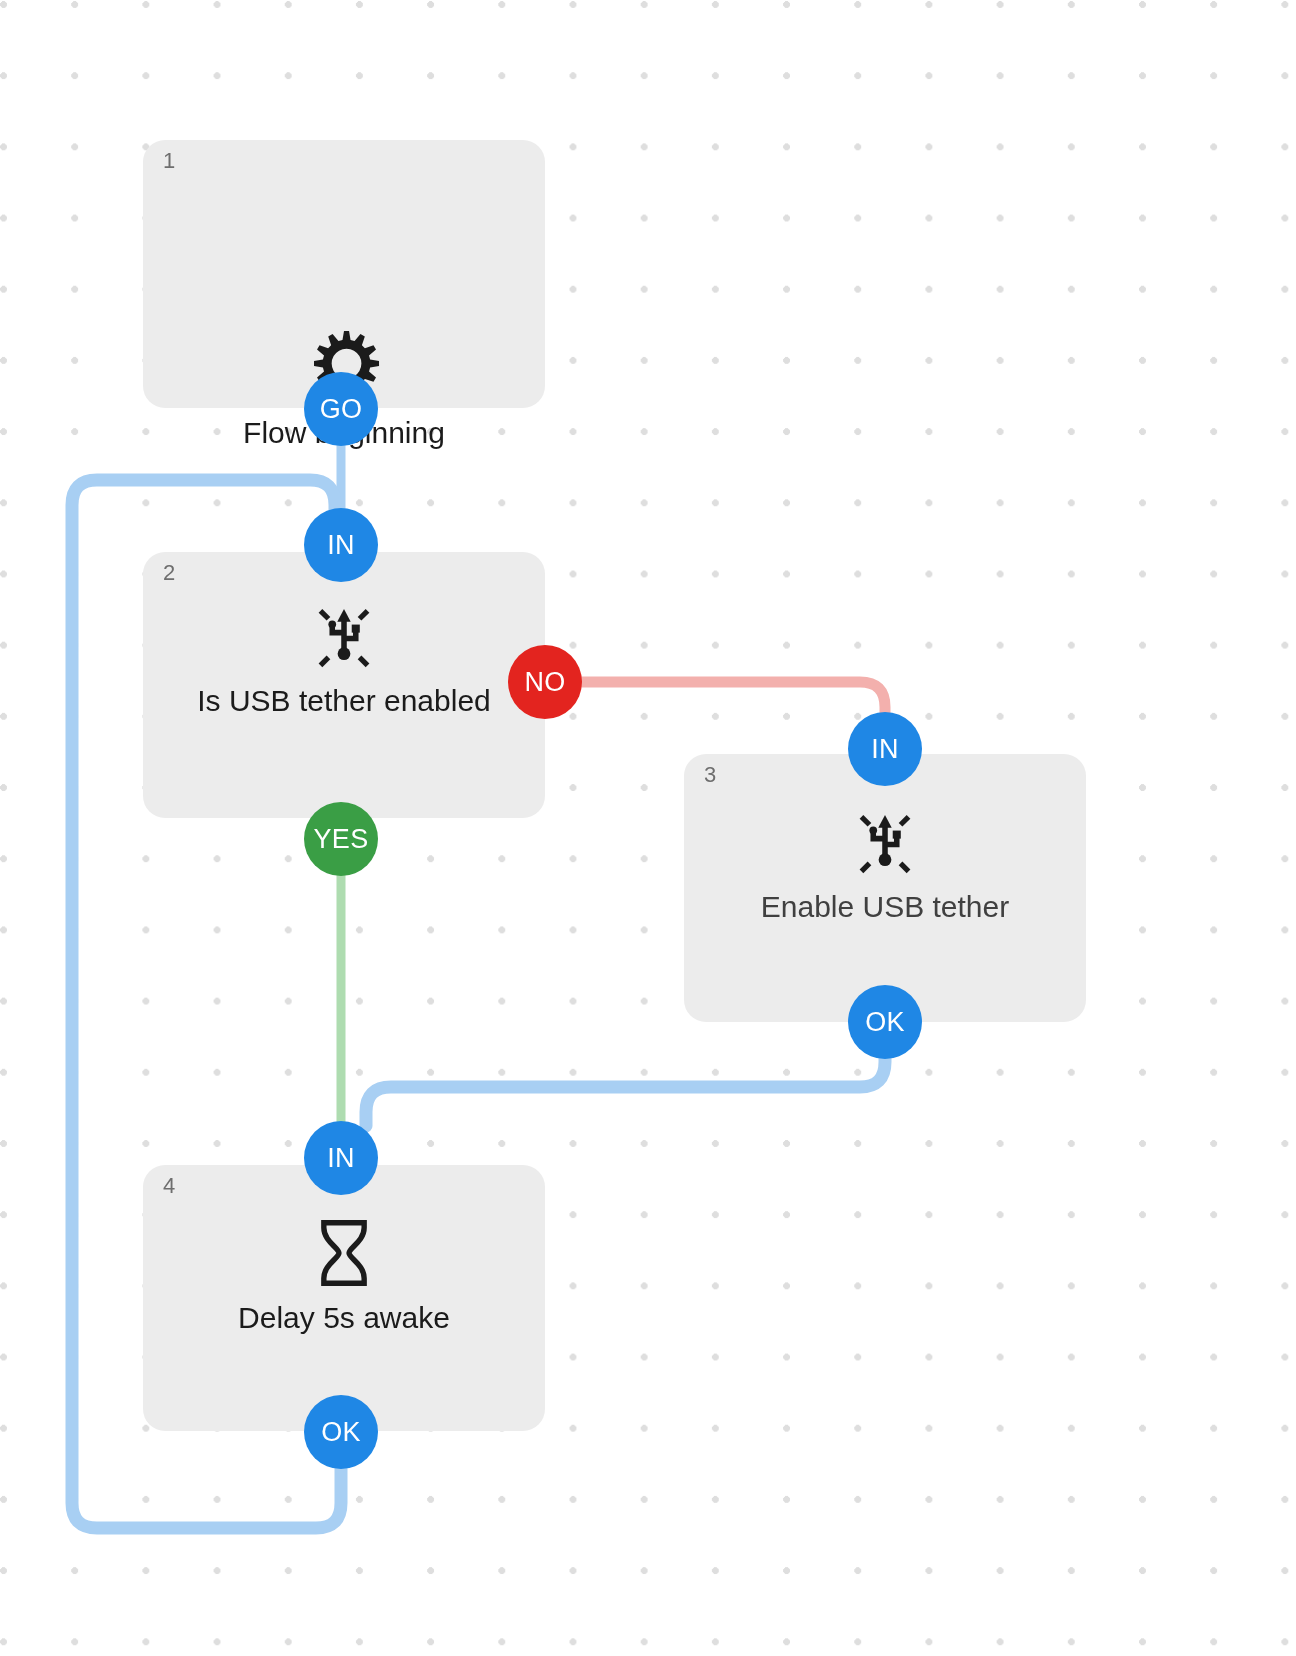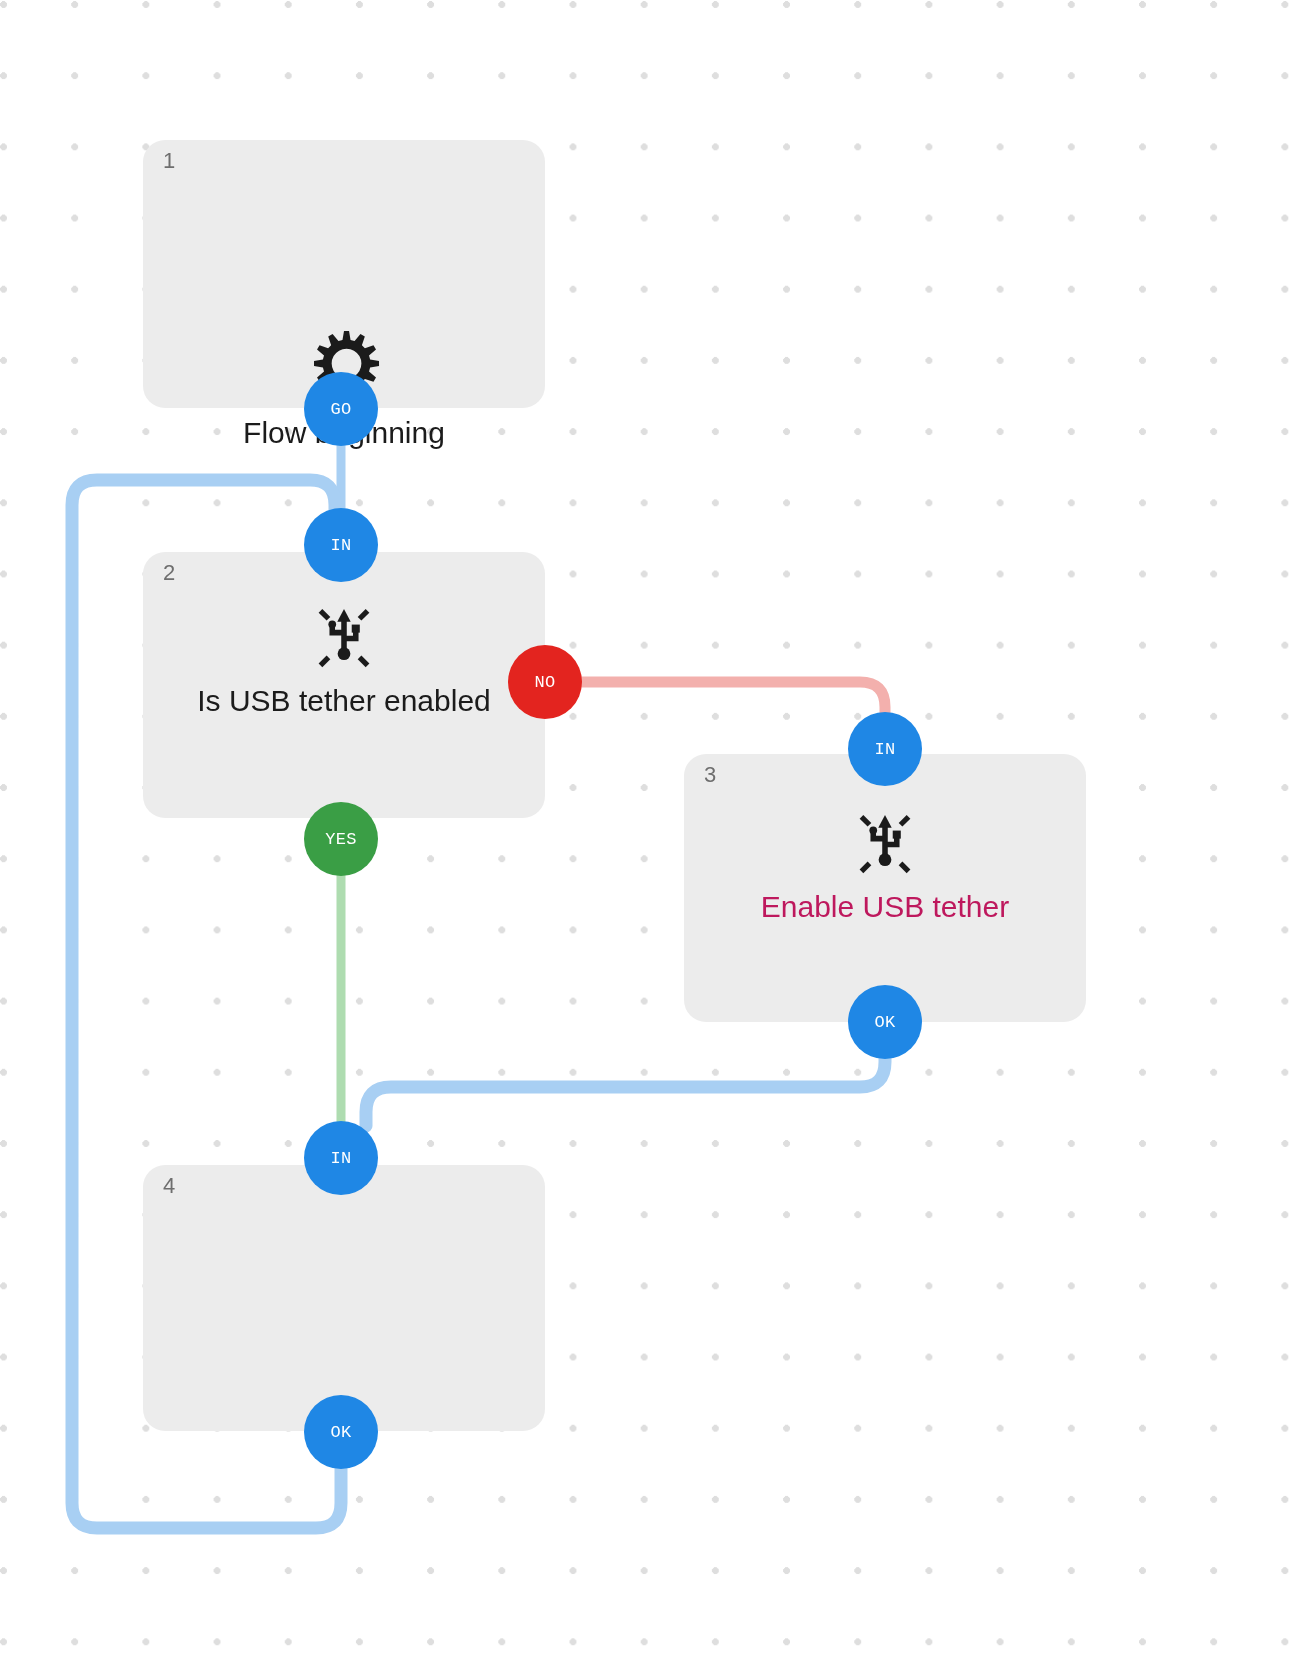--- a/index.html
+++ b/index.html
@@ -74,23 +74,23 @@
   
   .port {
     position: absolute;
     width: 74px;
     height: 74px;
     border-radius: 50%;
     display: flex;
     align-items: center;
     justify-content: center;
     color: #ffffff;
-    font-size: 17px;
+    font-size: 27px;
     letter-spacing: 0.3px;
-    font-family: Liberation Mono, monospace;
+    font-family: Liberation Sans, sans-serif;
     cursor: pointer;
     user-select: none;
   }
   .port.blue  { background: #1f87e5; }
   .port.green { background: #3a9e45; }
   .port.red   { background: #e3241f; }
 </style>
 </head>
 <body>
 
@@ -159,26 +159,33 @@
         <circle cx="36" cy="36" r="4.6" fill="#1b1b1b"></circle>
         <rect x="59.2" y="36.4" width="9.6" height="9.6" fill="#1b1b1b"></rect>
         <circle cx="50" cy="71" r="7.6" fill="#1b1b1b"></circle>
         <g stroke="#1b1b1b" stroke-width="6.2" stroke-linecap="butt">
           <path d="M22 20 L31.5 29.5"></path>
           <path d="M78 20 L68.5 29.5"></path>
           <path d="M22 85 L31.5 75.5"></path>
           <path d="M78 85 L68.5 75.5"></path>
         </g>
       </svg>
-      <span class="node-label" style="color: #be185d;">Enable USB tether</span>
+      <span class="node-label" style="color: #404040;">Enable USB tether</span>
     </div>
   </div>
 
   <div class="node" id="node-4" style="left: 143px; top: 1165px; width: 402px; height: 266px; background: rgb(236, 236, 236);">
     <span class="node-index" style="color: rgb(110, 110, 110);">4</span>
+    <div class="node-body" style="top: 46px;">
+      <svg class="node-icon" viewBox="0 0 100 100">
+        <path fill="none" stroke="#1b1b1b" stroke-width="6.4" stroke-linejoin="miter" d="M26 14 L74 14 L74 20 C74 36 56 44 56 50 C56 56 74 64 74 80 L74 86 L26 86
+                 L26 80 C26 64 44 56 44 50 C44 44 26 36 26 20 Z"></path>
+      </svg>
+      <span class="node-label" style="color: rgb(27, 27, 27);">Delay 5s awake</span>
+    </div>
   </div>
 
   <div id="ports-layer">
       <div class="port blue" style="left: 304px; top: 372px; background: rgb(31, 135, 229);">
         <span>GO</span>
       </div>
       <div class="port blue" style="left: 304px; top: 508px; background: rgb(31, 135, 229);">
         <span>IN</span>
       </div>
       <div class="port red" style="left: 508px; top: 645px; background: rgb(227, 36, 31); text-align: right;">

